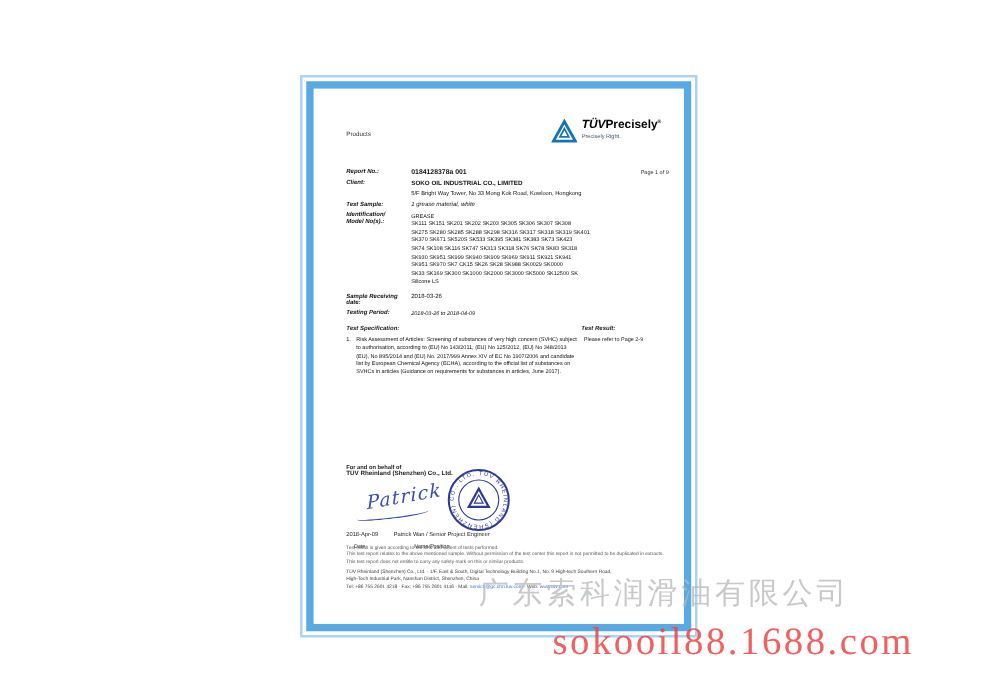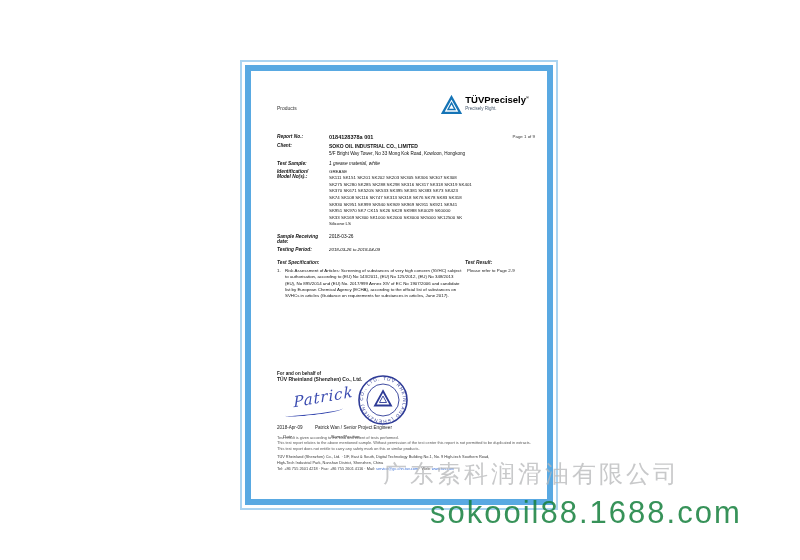--- a/index.html
+++ b/index.html
@@ -19,21 +19,21 @@
   .page {
     position:absolute; left:0; top:0; right:0; bottom:0;
     padding:12px 12px 6px 26px; box-sizing:border-box; background:#fff;
   }
   
   .hdr { display:flex; justify-content:space-between; align-items:flex-start; margin-top:12px; }
   .products { font-size:5px; color:#333; margin-top:10px; }
   .logo { display:flex; align-items:flex-start; gap:3px; margin-right:6px; }
   .logo-txt { line-height:1; }
   .logo-brand { font-size:9.5px; font-weight:bold; color:#000; letter-spacing:0; }
-  .logo-brand .tuv { color:#000; }
+  .logo-brand .tuv { color:#000;font-style:italic; }
   .logo-reg { font-size:4px; vertical-align:super; }
   .logo-tag { font-size:4.5px; color:#44566a; margin-top:2px; }
   
   .info { margin-top:14px; }
   .row { display:flex; margin-bottom:3px; }
   .lbl { width:52px; flex-shrink:0; font-weight:bold; font-style:italic; font-size:4.8px; color:#111; }
   .val { font-size:4.8px; color:#111; }
   .val.bold { font-weight:bold; font-size:5.5px; }
   .pageinfo { margin-left:auto; font-size:4.4px; color:#333; }
   .addr { font-size:4.6px; margin-top:1.5px; }
@@ -71,22 +71,22 @@
   .disc { font-size:3.9px; color:#555; line-height:1.4; }
   .faddr { font-size:3.9px; color:#3a3a3a; line-height:1.4; margin-top:3px; }
   .fcontact { font-size:3.9px; color:#3a3a3a; margin-top:1px; }
   .flink { color:#3b6fd4; text-decoration:none; cursor:pointer; }
   
   .wm-company {
     position:absolute; left:383px; top:458px; z-index:10; white-space:nowrap;
     font-size:24px; letter-spacing:3px; color:#b6b7b9; opacity:.75; font-weight:400;
   }
   .wm-url {
-    position:absolute; left:430px; top:495px; z-index:10; white-space:nowrap;
-    font-size:31px; letter-spacing:2px; color:#15803d; opacity:.85;
+    position:absolute; left:442px; top:495px; z-index:10; white-space:nowrap;
+    font-size:31px; letter-spacing:2px; color:#ef4444; opacity:.85;font-family:Liberation Serif, serif;
   }
 </style>
 </head>
 <body>
 
 <div class="doc-frame">
   <div class="doc-frame-inner">
     <div class="page">
 
       <div class="hdr">

